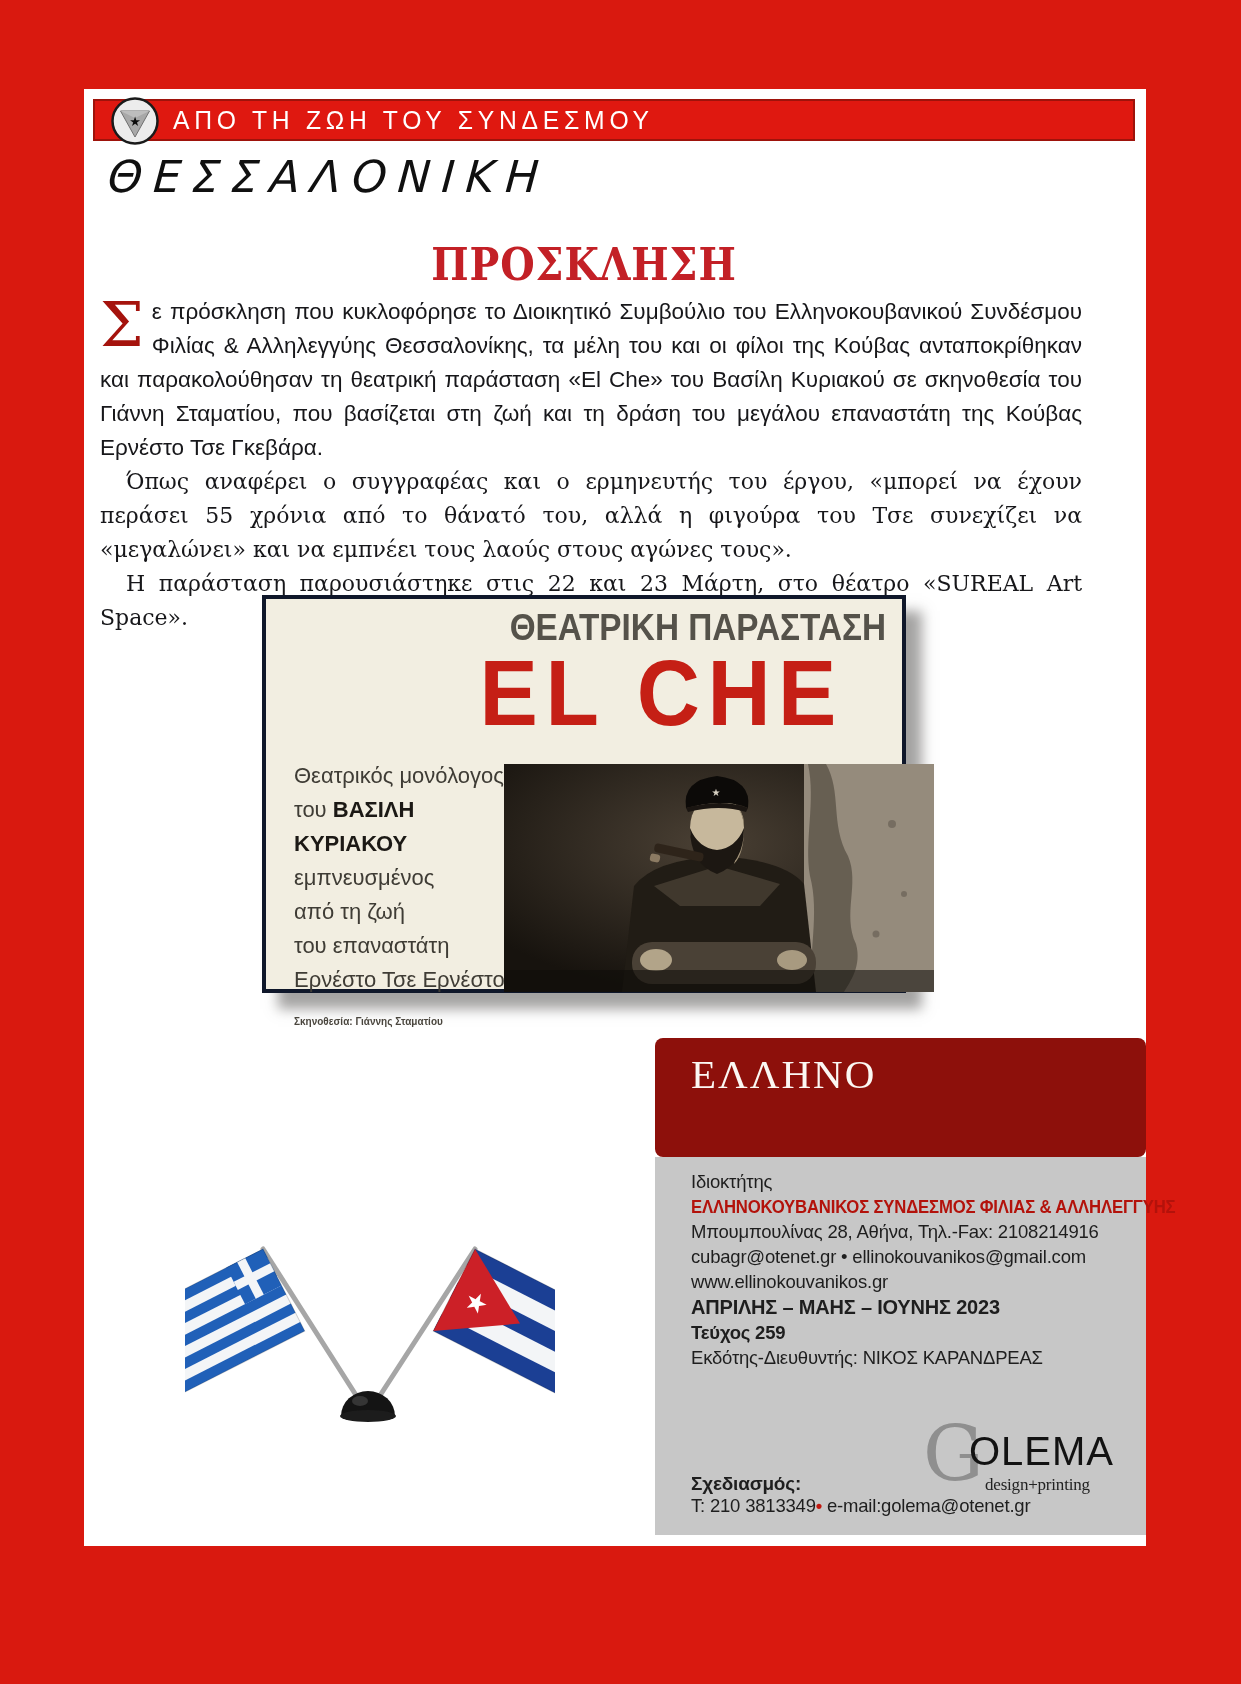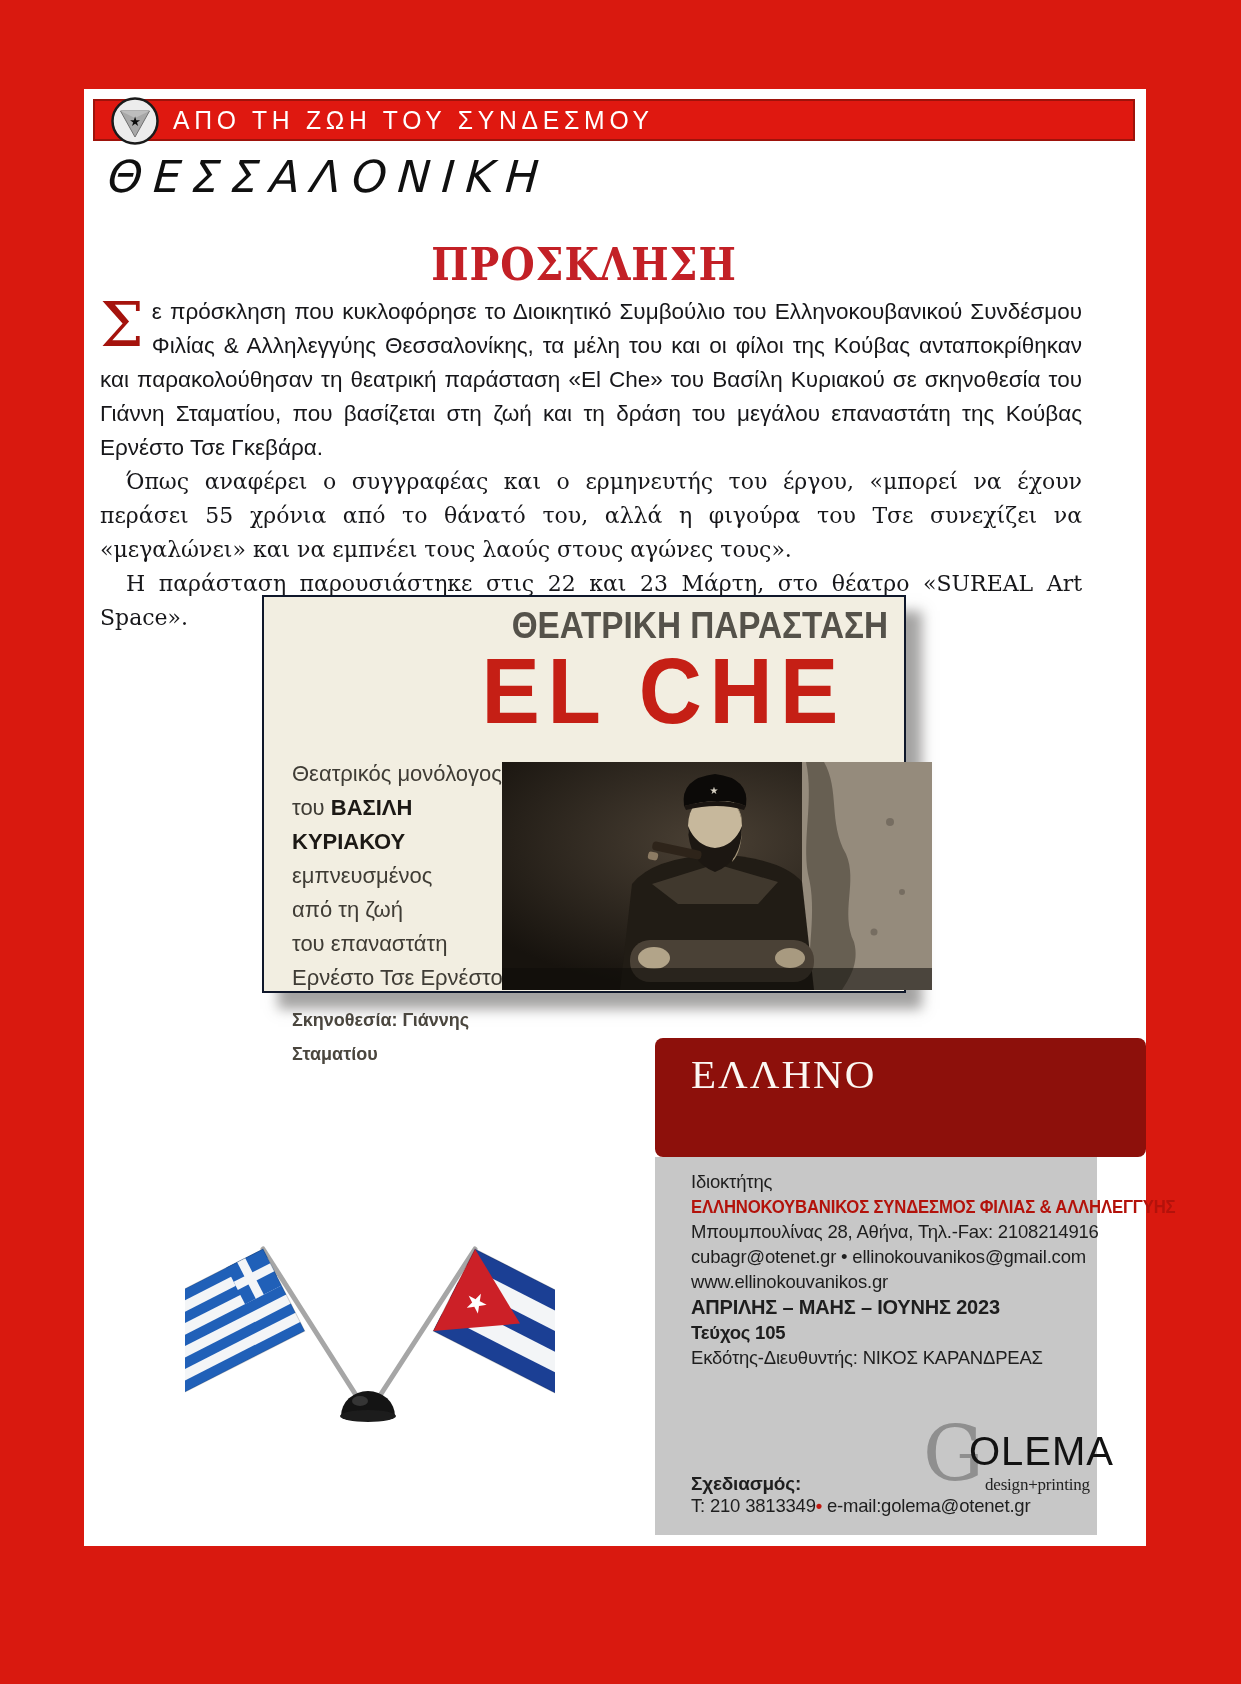--- a/index.html
+++ b/index.html
@@ -24,38 +24,38 @@
   .bodytext { position:absolute; left:16px; top:206px; width:982px; font-size:22.5px;
               line-height:34px; color:#17171a; text-align:justify; }
   .bodytext p { margin:0; }
   .p1 { font-family:"Liberation Sans", sans-serif; }
   .dropcap { float:left; font-family:"DejaVu Serif", serif; font-size:62px; line-height:52px;
              color:#a5130d; margin:4px 8px 0 0; }
   .p2, .p3 { font-family:"DejaVu Serif", serif; font-size:22px; text-indent:26px; }
 
   
   .poster { position:absolute; left:178px; top:506px; width:644px; height:398px;
-            background:#f2eee1; border:2px solid #0f172a; box-sizing:border-box;
+            background:#f2eee1; border:4px solid #0f172a; box-sizing:border-box;
             box-shadow:16px 16px 12px rgba(90,88,86,.55); }
   .kicker { margin:8px 16px 0 0; text-align:right; font-size:37px; font-weight:bold;
             color:#55524a; transform:scaleX(.9); transform-origin:right top; white-space:nowrap; }
   .poster-title { margin:-4px 58px 0 0; text-align:right; font-size:92px; line-height:96px;
                   font-weight:bold; color:#c51f15; letter-spacing:8px; transform:scaleX(.95);
                   transform-origin:right top; white-space:nowrap; }
   .poster-col { position:absolute; left:28px; top:160px; width:222px; text-align:left;
                 font-size:22px; line-height:34px; color:#3f3c35; }
   .poster-col b { color:#1c1915;margin-top:29px; }
-  .credit { margin-top:8px; font-size:18px; font-weight:bold; color:#4a463e; }
+  .credit { margin-top:8px; font-size:10px; font-weight:bold; color:#4a463e; }
   .photo { position:absolute; left:238px; top:165px; width:430px; height:228px; }
 
   
   .mast { position:absolute; left:571px; top:949px; width:491px; height:119px; background:#8d100b;
           color:#fbf7f3; font-family:"Liberation Serif", serif; font-size:41px; letter-spacing:2px;
           line-height:48px; padding:12px 0 0 36px; box-sizing:border-box;border-radius:8px; }
-  .infobox { position:absolute; left:571px; top:1068px; width:442px; height:378px; background:#c7c7c7;
+  .infobox { position:absolute; left:571px; top:1068px; width:491px; height:378px; background:#c7c7c7;
              box-sizing:border-box; padding:14px 0 0 36px; font-size:18.5px; color:#1e1e1e;
              letter-spacing:-0.2px; }
   .infobox .row { margin:0 0 3px 0; white-space:nowrap; }
   .owner-name { font-weight:bold; color:#b3120b; font-size:19px; transform:scaleX(.88);
                 transform-origin:left top; }
   .period { margin-top:24px; font-weight:bold; font-size:20px; }
   .issue { font-weight:bold; }
   .editor { margin-top:28px; }
   .design-block { position:absolute; left:36px; top:316px; }
   .design-label { font-weight:bold; font-size:19px; }
@@ -143,21 +143,21 @@
       <div>ΕΛΛΗΝΟ</div>
     </div>
 
     <div class="infobox">
       <div class="row">Ιδιοκτήτης</div>
       <div class="row owner-name">ΕΛΛΗΝΟΚΟΥΒΑΝΙΚΟΣ ΣΥΝΔΕΣΜΟΣ ΦΙΛΙΑΣ &amp; ΑΛΛΗΛΕΓΓΥΗΣ</div>
       <div class="row">Μπουμπουλίνας 28, Αθήνα, Τηλ.-Fax: 2108214916</div>
       <div class="row">cubagr@otenet.gr • ellinokouvanikos@gmail.com</div>
       <div class="row">www.ellinokouvanikos.gr</div>
       <div class="row period">ΑΠΡΙΛΗΣ – ΜΑΗΣ – ΙΟΥΝΗΣ 2023</div>
-      <div class="row issue">Τεύχος 105</div>
+      <div class="row issue">Τεύχος 259</div>
       <div class="row editor">Εκδότης-Διευθυντής: ΝΙΚΟΣ ΚΑΡΑΝΔΡΕΑΣ</div>
 
       <div class="golema">
         <span class="g">G</span>
         <span class="rest">OLEMA</span>
         <span class="tagline">design+printing</span>
       </div>
 
       <div class="design-block">
         <div class="design-label">Σχεδιασμός:</div>

